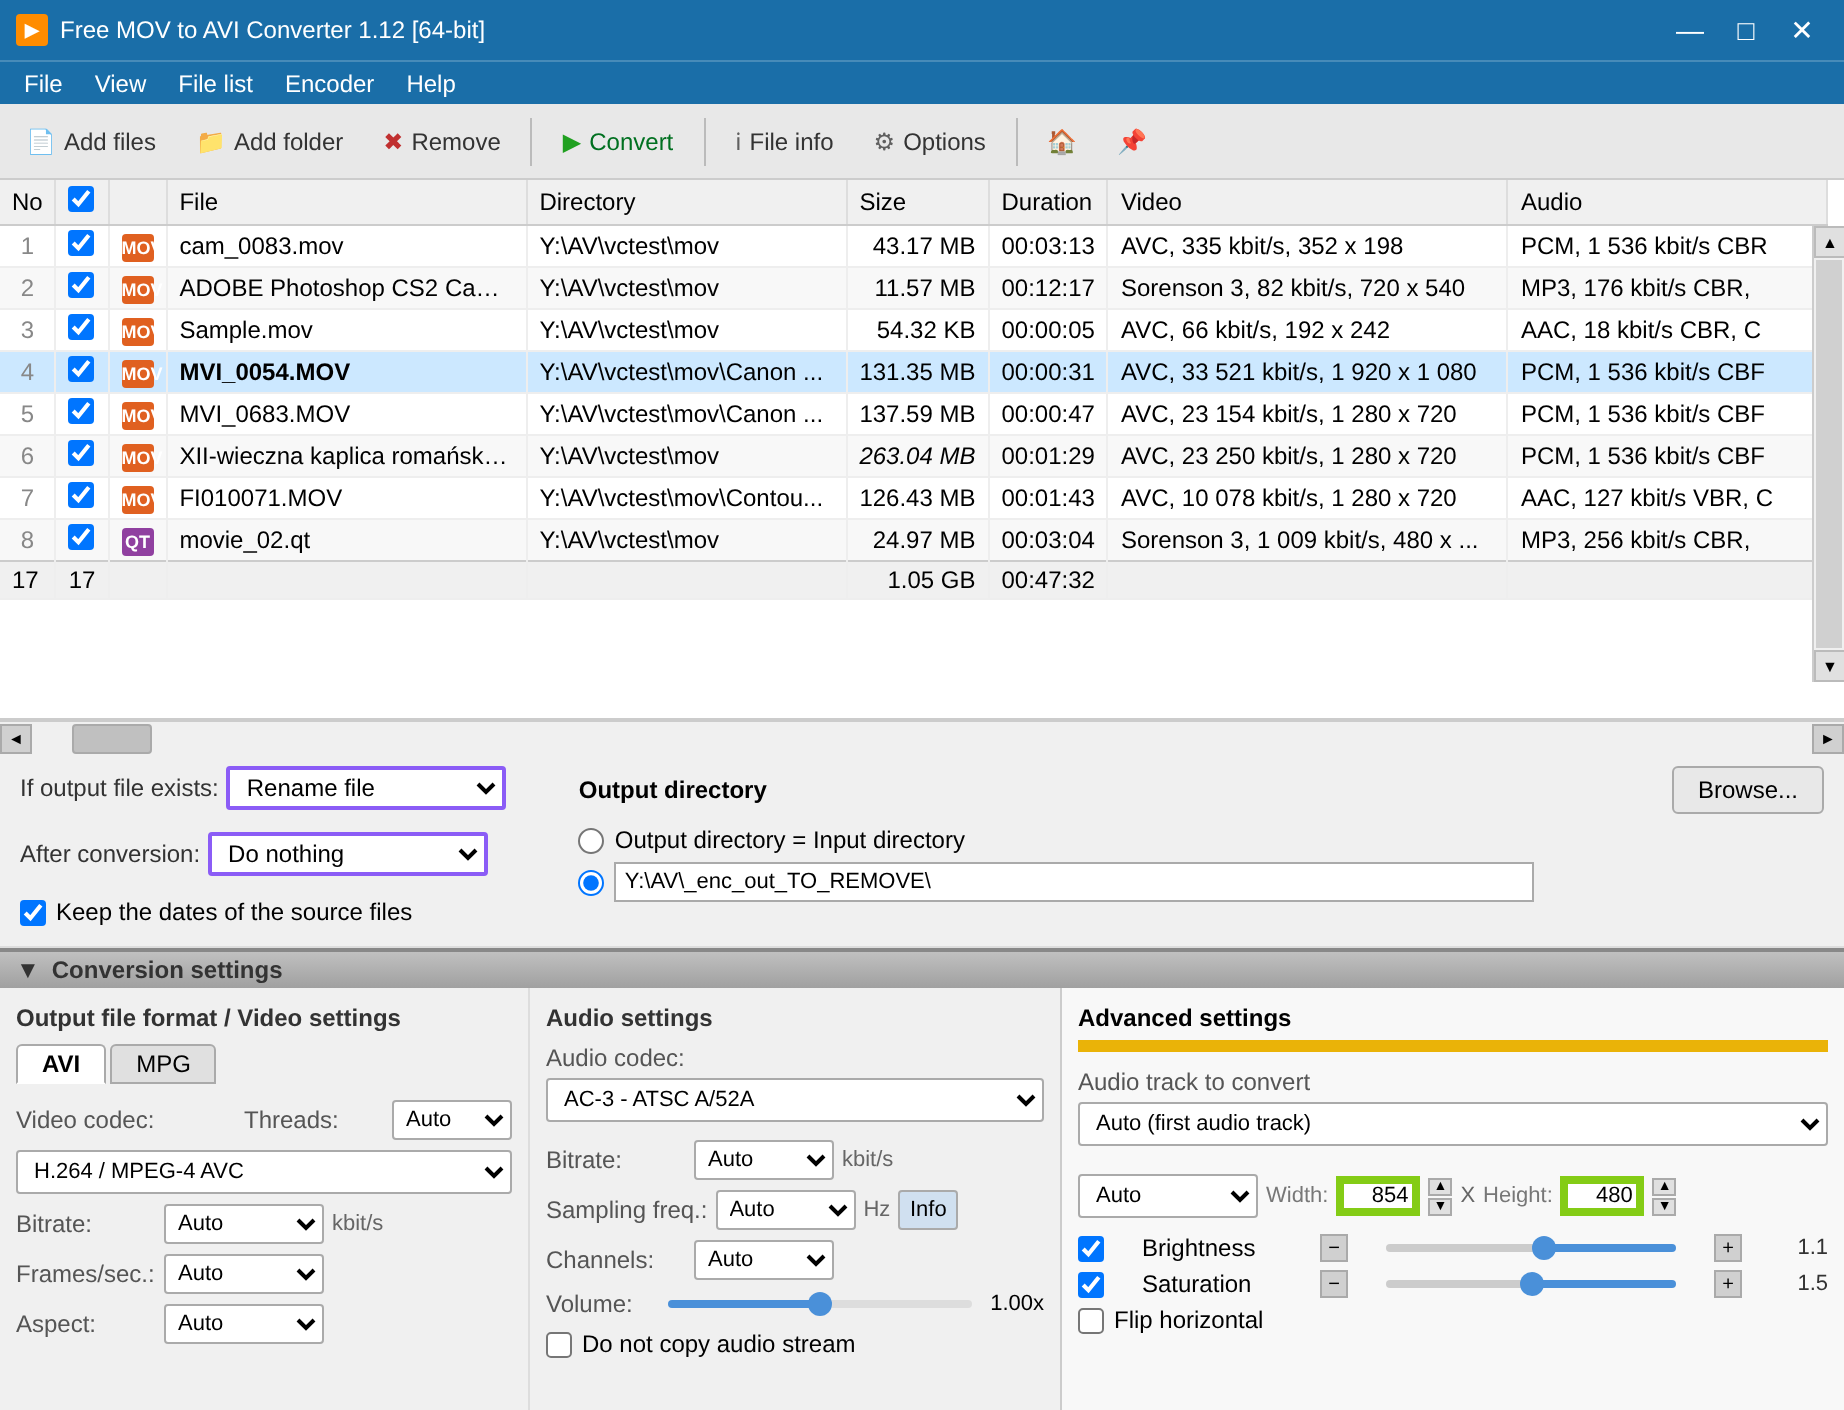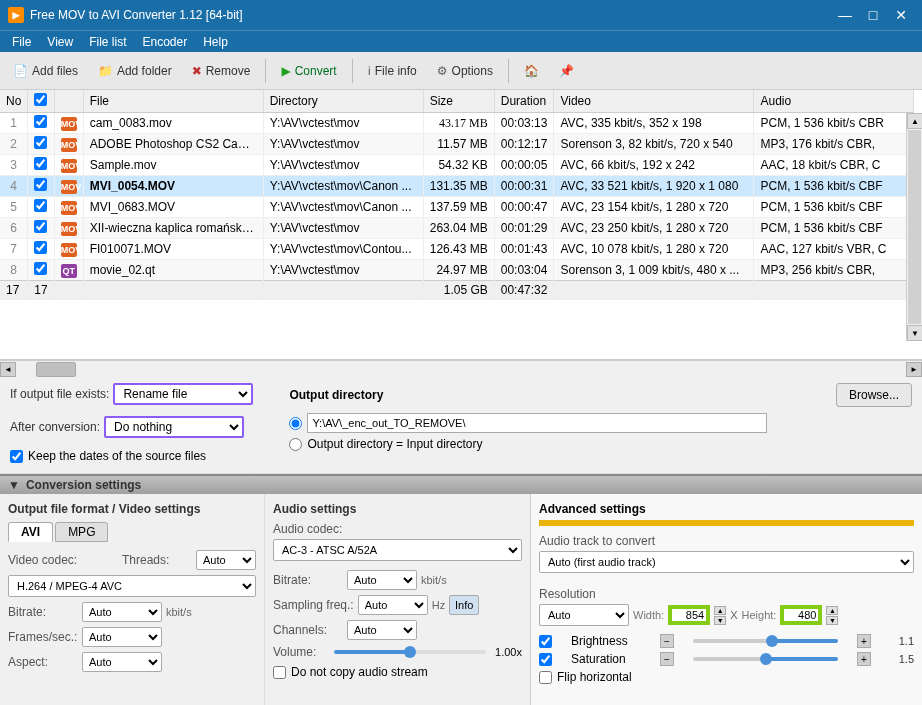--- a/index.html
+++ b/index.html
@@ -566,21 +566,21 @@
         <th class="th-audio">Audio</th>
       </tr>
     </thead>
     <tbody id="file-table-body">
     <tr>
     <td style="text-align:center;color:#888;">1</td>
     <td><input type="checkbox" checked="" style=""></td>
     <td><span class="row-icon icon-mov">MOV</span></td>
     <td style="max-width:180px;overflow:hidden;text-overflow:ellipsis;">cam_0083.mov</td>
     <td>Y:\AV\vctest\mov</td>
-    <td style="text-align:right;font-family:Liberation Serif, serif;">43.17 MB</td>
+    <td style="text-align:right;">43.17 MB</td>
     <td style="text-align:right;">00:03:13</td>
     <td>AVC, 335 kbit/s, 352 x 198</td>
     <td>PCM, 1 536 kbit/s CBR</td>
   </tr>
           <tr>
     <td style="text-align:center;color:#888;">2</td>
     <td><input type="checkbox" checked="" style=""></td>
     <td><span class="row-icon icon-mov">MOV</span></td>
     <td style="max-width:180px;overflow:hidden;text-overflow:ellipsis;">ADOBE Photoshop CS2 Camera RAW Tut...</td>
     <td>Y:\AV\vctest\mov</td>
@@ -621,21 +621,21 @@
     <td style="text-align:right;">00:00:47</td>
     <td>AVC, 23 154 kbit/s, 1 280 x 720</td>
     <td>PCM, 1 536 kbit/s CBF</td>
   </tr>
           <tr>
     <td style="text-align:center;color:#888;">6</td>
     <td><input type="checkbox" checked="" style=""></td>
     <td><span class="row-icon icon-mov">MOV</span></td>
     <td style="max-width:180px;overflow:hidden;text-overflow:ellipsis;">XII-wieczna kaplica romańska w Siewierzu...</td>
     <td>Y:\AV\vctest\mov</td>
-    <td style="text-align:left;">263.04 MB</td>
+    <td style="text-align:left;font-style:italic;">263.04 MB</td>
     <td style="text-align:right;">00:01:29</td>
     <td>AVC, 23 250 kbit/s, 1 280 x 720</td>
     <td>PCM, 1 536 kbit/s CBF</td>
   </tr>
           <tr>
     <td style="text-align:center;color:#888;">7</td>
     <td><input type="checkbox" checked="" style=""></td>
     <td><span class="row-icon icon-mov">MOV</span></td>
     <td style="max-width:180px;overflow:hidden;text-overflow:ellipsis;">FI010071.MOV</td>
     <td>Y:\AV\vctest\mov\Contou...</td>
@@ -708,26 +708,26 @@
       </div>
     </div>
 
     <div style="flex:1; margin-left:20px;">
       <div style="font-size:12px; font-weight:bold; margin-bottom:6px; display:flex; justify-content:space-between; align-items:center;">
         <span>Output directory</span>
         <button class="browse-btn">Browse...</button>
       </div>
       <div class="dir-radio-group">
         <div class="dir-radio-row">
+          <input type="radio" name="output_dir" style="">
+          <span>Output directory = Input directory</span>
+        </div>
+        <div class="dir-radio-row">
           <input type="radio" name="output_dir" checked="" style="">
           <input type="text" class="dir-path-input" value="Y:\AV\_enc_out_TO_REMOVE\" style="">
-        </div>
-        <div class="dir-radio-row">
-          <input type="radio" name="output_dir" style="">
-          <span>Output directory = Input directory</span>
         </div>
       </div>
     </div>
   </div>
 </div>
 
 <div class="conv-panel">
   <div class="conv-panel-header">
     <span>▼</span>
     <span>Conversion settings</span>
@@ -833,21 +833,20 @@
       <div class="adv-title">Advanced settings</div>
 
       <div class="adv-section">
         <div class="adv-label">Audio track to convert</div>
         <select class="adv-select">
           <option>Auto (first audio track)</option>
         </select>
       </div>
 
       <div class="adv-section">
-        <div class="adv-label">Resolution</div>
         <div class="res-row">
           <select class="res-select">
             <option>Auto</option>
           </select>
           <div class="res-dim">
             <span class="dim-label">Width:</span>
             <input type="text" class="dim-input" value="854" style="">
             <div class="dim-spin">
               <button class="dim-spin-btn">▲</button>
               <button class="dim-spin-btn">▼</button>

